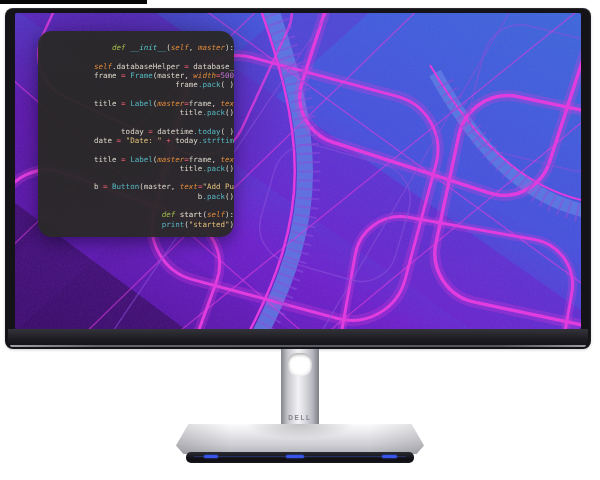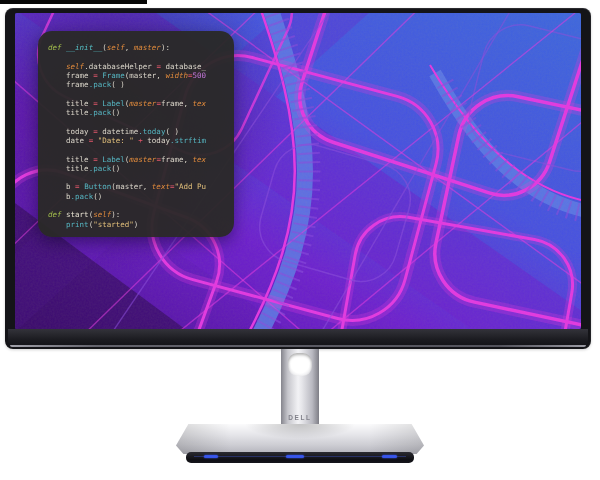--- a/index.html
+++ b/index.html
@@ -30,21 +30,21 @@
   .wp-band{fill:var(--wall-violet,#6d1fd0);}
   .wp-outline{stroke:var(--wall-magenta,#e437e4);fill:none;}
   .wp-glow{stroke:var(--wall-magenta,#e437e4);fill:none;opacity:.26;}
   .wp-bluearc{stroke:#5d7ae8;fill:none;opacity:.85;}
   .wp-thin{stroke:#8a4ae0;fill:none;opacity:.55;}
   .wp-line{stroke:var(--wall-magenta,#e437e4);opacity:.55;}
 
   
   .code-panel{position:absolute;left:23px;top:18px;width:196px;height:206px;
               background:var(--panel-bg,rgba(41,41,38,.95));border-radius:14px;
-              box-shadow:0 5px 16px rgba(0,0,20,.40);}
+              box-shadow:0 5px 16px rgba(0,0,20,.40);text-align:right;}
   .code{margin:0;padding:12px 0 0 10px;font-family:"DejaVu Sans Mono", monospace;
         font-size:7.5px;letter-spacing:0;color:#dcd7cb;overflow:hidden;height:190px;}
   .cl{white-space:pre;height:9.3px;line-height:9.3px;}
 
   
   .stand-neck{position:absolute;left:281px;top:349px;width:38px;height:78px;
       background:linear-gradient(90deg,#85858d 0%,#c6c6cc 18%,#f2f2f5 45%,#e6e6ea 55%,#b9b9c1 82%,#7e7e86 100%);}
   .cable-hole{position:absolute;left:7px;top:4px;width:24px;height:23px;border-radius:9px;
       background:radial-gradient(ellipse at 50% 42%,#ffffff 55%,#e2e2e6 85%,#c9c9cf);
       box-shadow:inset 0 2px 3px rgba(0,0,0,.30);}

